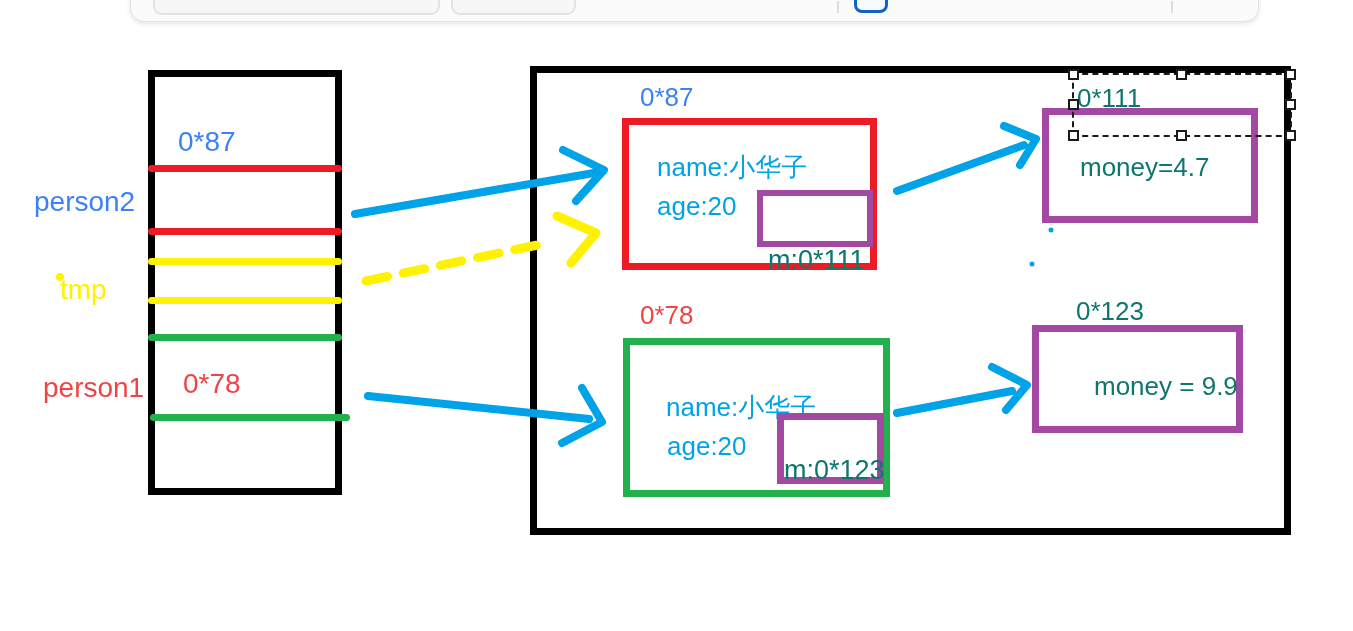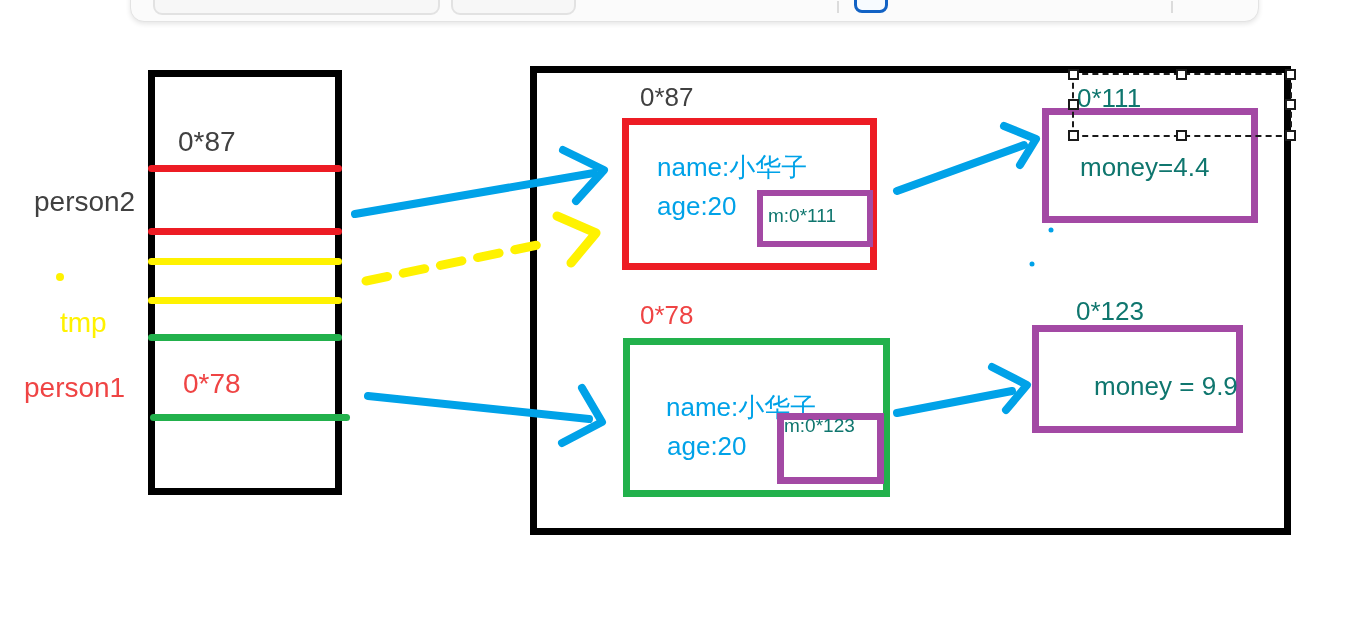--- a/index.html
+++ b/index.html
@@ -23,23 +23,23 @@
 
   .hline{position:absolute;height:7px;border-radius:4px;}
 
   .obj-red{left:622px;top:118px;width:241px;height:138px;border:7px solid #ed1c24;}
   .obj-green{left:623px;top:338px;width:253px;height:145px;border:7px solid #22b14c;}
   .m-box1{left:757px;top:190px;width:104px;height:45px;border:6px solid #a349a4;}
   .m-box2{left:777px;top:413px;width:93px;height:57px;border:7px solid #a349a4;}
   .money-box1{left:1042px;top:108px;width:202px;height:101px;border:7px solid #a349a4;}
   .money-box2{left:1032px;top:325px;width:197px;height:94px;border:7px solid #a349a4;}
 
-  .t-red{color:#404040;} .t-green{color:#ef4444;} .t-yellow{color:#fff200;}
+  .t-red{color:#3b82f6;} .t-green{color:#ef4444;} .t-yellow{color:#fff200;}
   .t-blue{color:#00a2e8;} .t-purple{color:#0f766e;}
-  .fs28{font-size:28px;} .fs26{font-size:26px;} .fs25{font-size:19px;}
+  .fs28{font-size:28px;} .fs26{font-size:26px;} .fs25{font-size:27px;margin-top:40px;}
 
   
   .marquee{position:absolute;left:1072px;top:73px;width:216px;height:60px;
     border:2px dashed #1a1a1a;}
   .handle{position:absolute;width:11px;height:11px;background:#ffffff;
     border:2px solid #1a1a1a;box-sizing:border-box;}
 
   svg.overlay{position:absolute;left:0;top:0;width:1353px;height:631px;pointer-events:none;}
 
   .watermark{position:absolute;left:1072px;top:596px;font-size:24px;color:#c9c9c9;
@@ -61,43 +61,43 @@
   <div class="box stack-rect"></div>
   <div class="hline" style="left:148px;top:165px;width:194px;background:#ed1c24;"></div>
   <div class="hline" style="left:148px;top:228px;width:194px;background:#ed1c24;"></div>
   <div class="hline" style="left:148px;top:258px;width:194px;background:#fff200;"></div>
   <div class="hline" style="left:148px;top:297px;width:194px;background:#fff200;"></div>
   <div class="hline" style="left:148px;top:334px;width:194px;background:#22b14c;"></div>
   <div class="hline" style="left:150px;top:414px;width:200px;background:#22b14c;"></div>
 
   <div class="label t-red fs28" style="left:178px;top:127px;">0*87</div>
   <div class="label t-red fs28" style="left:34px;top:187px;text-align:center;">person2</div>
-  <div class="label t-yellow fs28" style="left:60px;top:275px;margin-top:33px;">tmp</div>
-  <div class="label t-green fs28" style="left:24px;top:373px;">person1</div>
+  <div class="label t-yellow fs28" style="left:60px;top:275px;">tmp</div>
+  <div class="label t-green fs28" style="left:43px;top:373px;">person1</div>
   <div class="label t-green fs28" style="left:183px;top:369px;">0*78</div>
 
   <div class="box heap-rect"></div>
 
   <div class="label t-red fs26" style="left:640px;top:83px;">0*87</div>
   <div class="box obj-red"></div>
   <div class="label t-blue fs26" style="left:657px;top:153px;">name:小华子</div>
   <div class="label t-blue fs26" style="left:657px;top:192px;">age:20</div>
   <div class="box m-box1"></div>
   <div class="label t-purple fs25" style="left:768px;top:206px;">m:0*111</div>
 
   <div class="label t-green fs26" style="left:640px;top:301px;">0*78</div>
   <div class="box obj-green"></div>
   <div class="label t-blue fs26" style="left:666px;top:393px;">name:小华子</div>
   <div class="label t-blue fs26" style="left:667px;top:432px;">age:20</div>
   <div class="box m-box2"></div>
   <div class="label t-purple fs25" style="left:784px;top:416px;">m:0*123</div>
 
   <div class="label t-purple fs26" style="left:1077px;top:84px;">0*111</div>
   <div class="box money-box1"></div>
-  <div class="label t-purple fs26" style="left:1080px;top:153px;">money=4.4</div>
+  <div class="label t-purple fs26" style="left:1080px;top:153px;">money=4.7</div>
 
   <div class="marquee">
     <div class="handle" style="left:-6px;top:-6px;"></div>
     <div class="handle" style="left:102px;top:-6px;"></div>
     <div class="handle" style="right:-6px;top:-6px;"></div>
     <div class="handle" style="left:-6px;top:24px;"></div>
     <div class="handle" style="right:-6px;top:24px;"></div>
     <div class="handle" style="left:-6px;bottom:-6px;"></div>
     <div class="handle" style="left:102px;bottom:-6px;"></div>
     <div class="handle" style="right:-6px;bottom:-6px;"></div>

